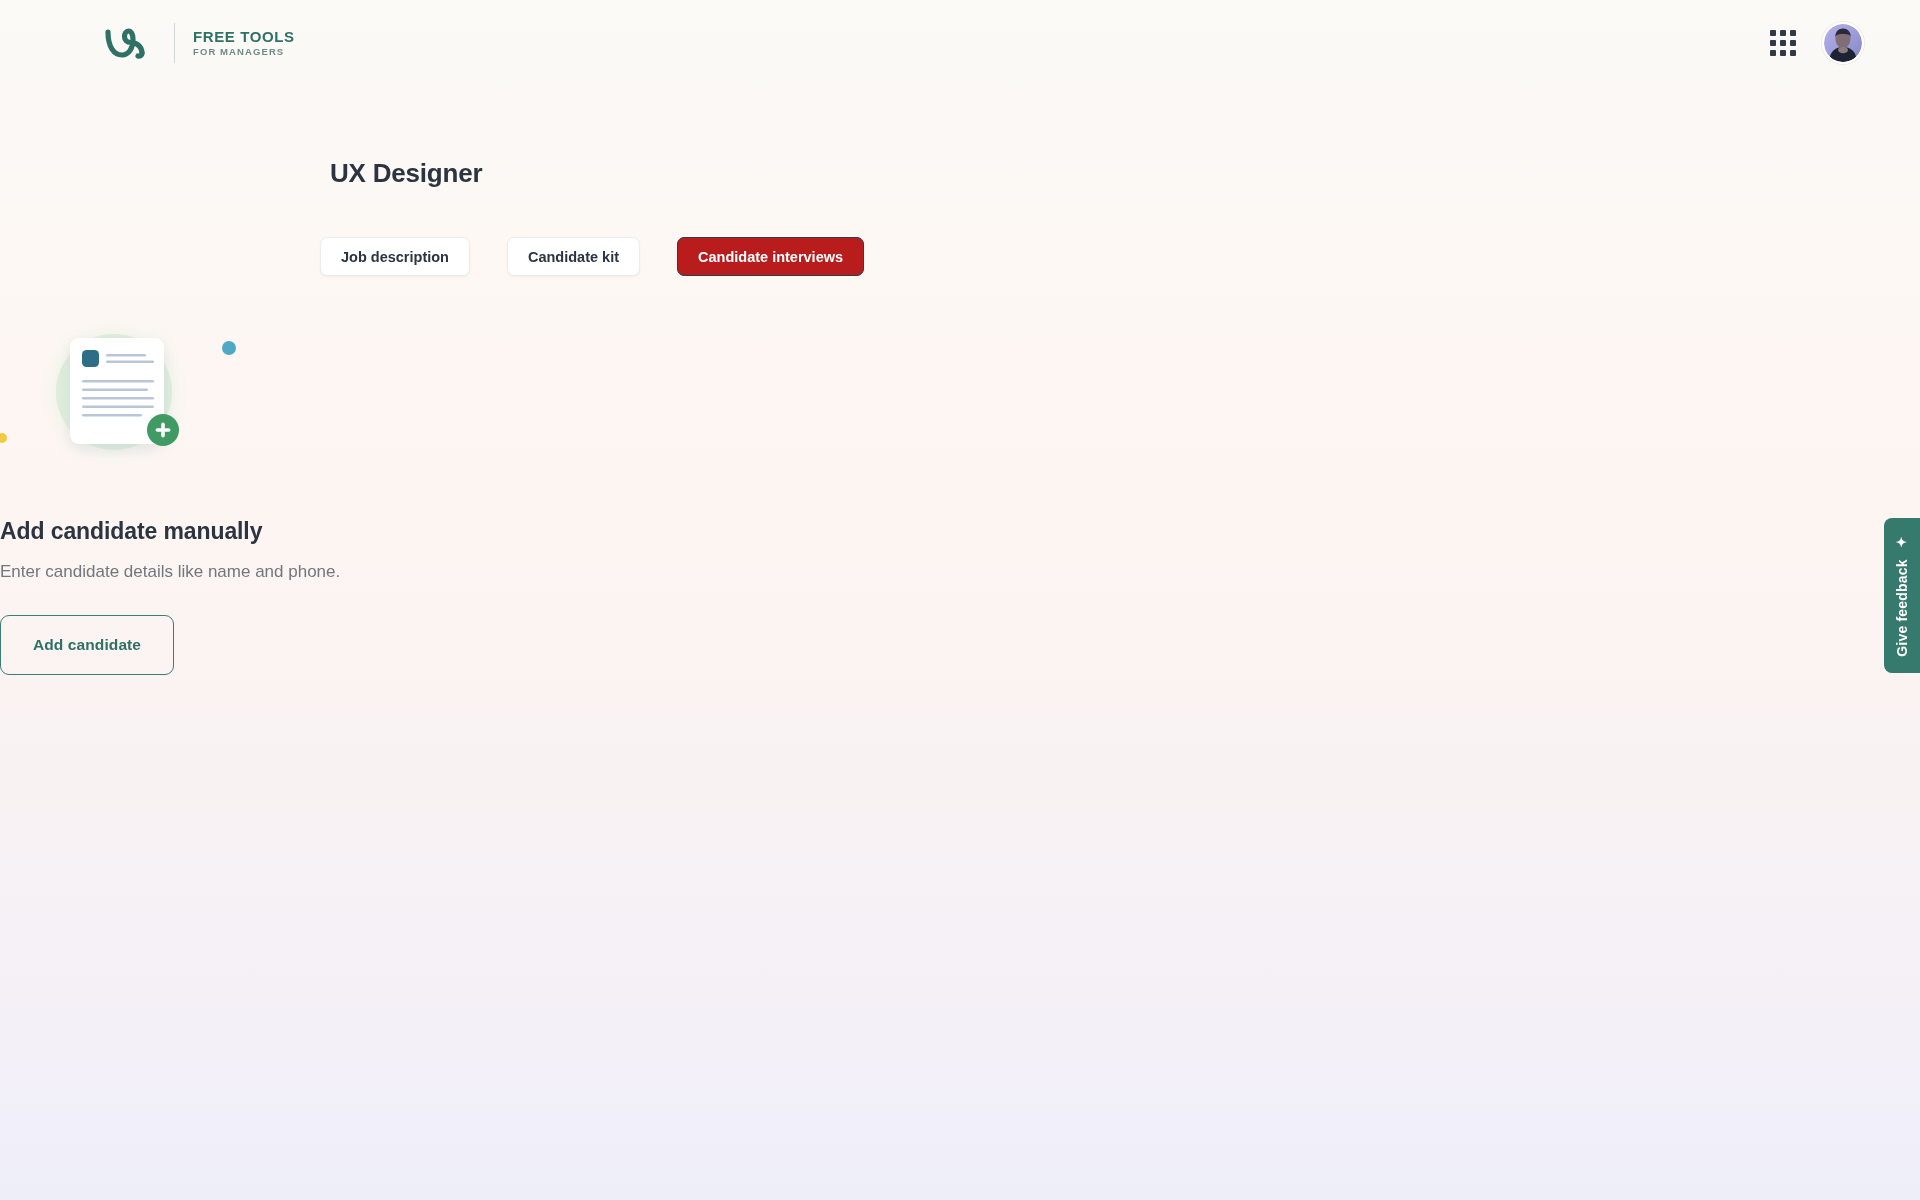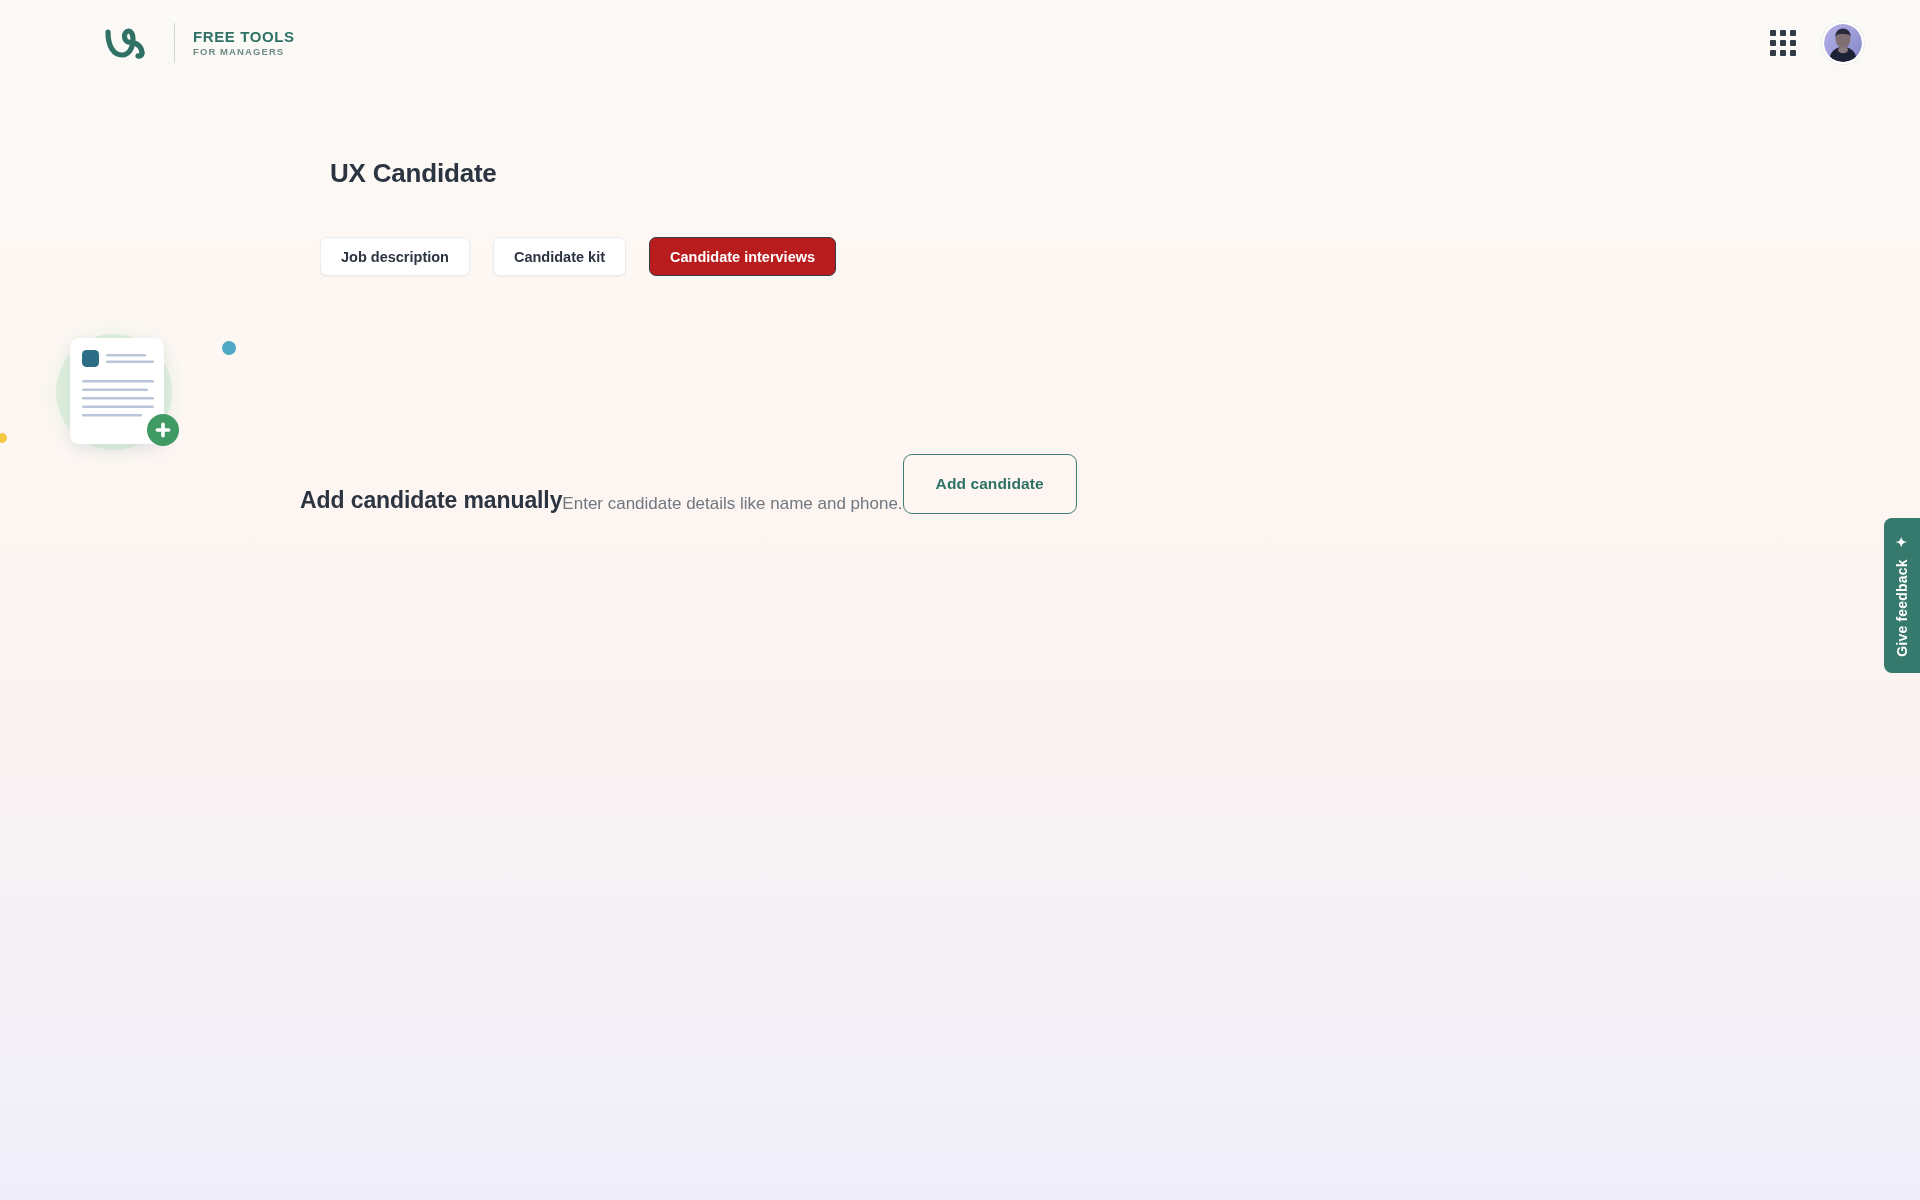--- a/index.html
+++ b/index.html
@@ -130,21 +130,21 @@
     font-weight: 700;
     color: #2b3440;
     letter-spacing: -0.2px;
   }
 
   .tabs {
     position: absolute;
     left: 320px;
     top: 237px;
     display: flex;
-    gap: 23px;
+    gap: 37px;
   }
   .tab {
     height: 39px;
     padding: 0 20px;
     border-radius: 7px;
     display: flex;
     align-items: center;
     font-size: 14.5px;
     font-weight: 700;
     cursor: pointer;
@@ -161,22 +161,22 @@
     box-shadow: none;
   }
 
   
   .empty-state {
     position: absolute;
     left: 0;
     top: 300px;
     width: 1920px;
     display: flex;
-    flex-direction: row;
-    align-items: flex-end;
+    flex-direction: column;
+    align-items: flex-start;
   }
 
   .illustration {
     position: relative;
     width: 300px;
     height: 200px;
     margin-bottom: 14px;
   }
   .illus-svg { display: block; }
 
@@ -289,21 +289,21 @@
           <path d="M11.2 13.8 C11.2 7.6 14.6 4.6 19 4.6 C23.4 4.6 26.8 7.6 26.8 13.5 C26.8 11 24.5 10 19 10 C13.5 10 11.2 11.4 11.2 13.8 Z" fill="#2a2a3c"></path>
           <ellipse cx="19" cy="26" rx="5" ry="3.2" fill="#8a7a7e"></ellipse>
         </g>
       </svg>
     </div>
   </div>
 </div>
 
 <div class="content">
 
-  <div class="page-title">UX Candidate</div>
+  <div class="page-title">UX Designer</div>
 
   <div class="tabs">
     <div class="tab">Job description</div>
     <div class="tab">Candidate kit</div>
     <div class="tab active">Candidate interviews</div>
   </div>
 
   <div class="empty-state">
 
     <div class="illustration">

